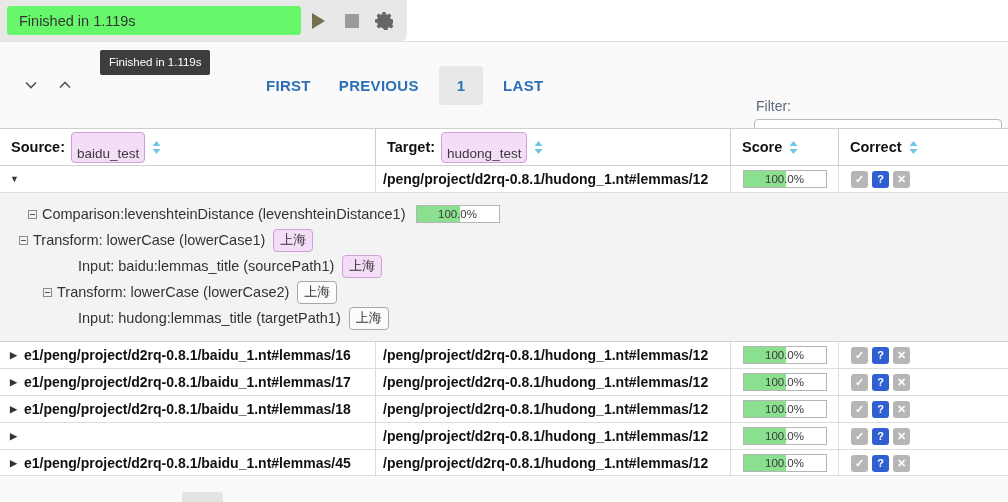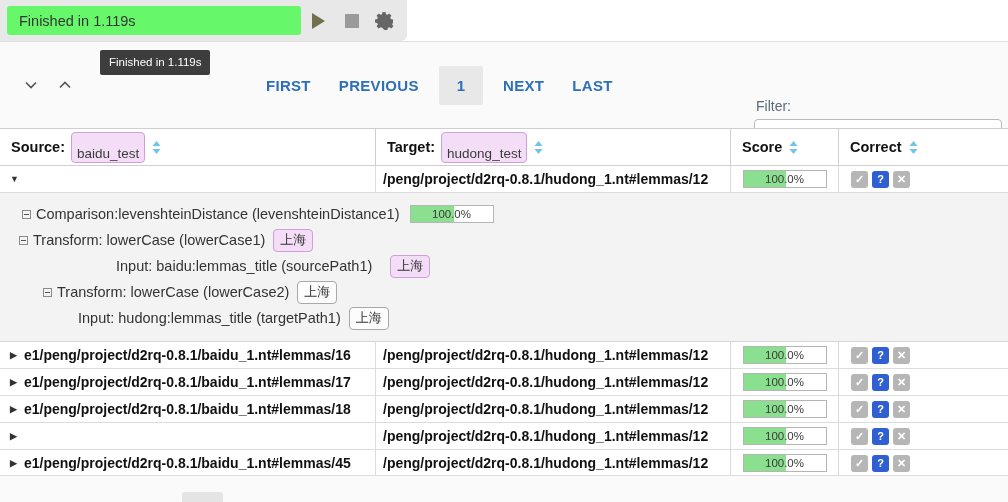--- a/index.html
+++ b/index.html
@@ -301,21 +301,20 @@
     <div class="chev">
       <svg width="18" height="18" viewBox="0 0 18 18">
         <path d="M4 11.5 L9 6.5 L14 11.5" stroke="#555" stroke-width="1.6" fill="none"></path>
       </svg>
     </div>
 
     <div class="pager-links">
       <span class="pg-link">FIRST</span>
       <span class="pg-link">PREVIOUS</span>
       <span class="pg-num">1</span>
-      <span class="pg-link">NEXT</span>
       <span class="pg-link">LAST</span>
     </div>
 
     <div class="filter-box">
       <div class="filter-label">Filter:</div>
       <input class="filter-input" type="text" placeholder="" style="">
     </div>
   </div>
 
   <div class="tooltip">
@@ -381,34 +380,34 @@
           </div>
           <div class="td c-correct">
             <div class="cbtns">
               <div class="cbtn inactive">✓</div>
               <div class="cbtn active">?</div>
               <div class="cbtn inactive">✕</div>
             </div>
           </div>
         </div>
         <div class="detail">
-          <div class="tnode" style="padding-left: 22px;">
+          <div class="tnode" style="padding-left: 28px;">
             <span class="tbox"></span>
             <span>Comparison:levenshteinDistance (levenshteinDistance1)</span>
             <div class="meter detail-meter">
               <div class="meter-fill" style="width: 53%;"></div>
               <div class="meter-txt">100.0%</div>
             </div>
           </div>
           <div class="tnode" style="padding-left: 19px;">
             <span class="tbox"></span>
             <span>Transform: lowerCase (lowerCase1)</span>
             <span class="badge pinkish">上海</span>
           </div>
-          <div class="tnode" style="padding-left: 92px; gap: 10px;">
+          <div class="tnode" style="padding-left: 64px;">
             <span class="tspacer"></span>
             <span>Input: baidu:lemmas_title (sourcePath1)</span>
             <span class="badge pinkish">上海</span>
           </div>
           <div class="tnode" style="padding-left: 43px;">
             <span class="tbox"></span>
             <span>Transform: lowerCase (lowerCase2)</span>
             <span class="badge plain">上海</span>
           </div>
           <div class="tnode" style="padding-left: 64px;">

